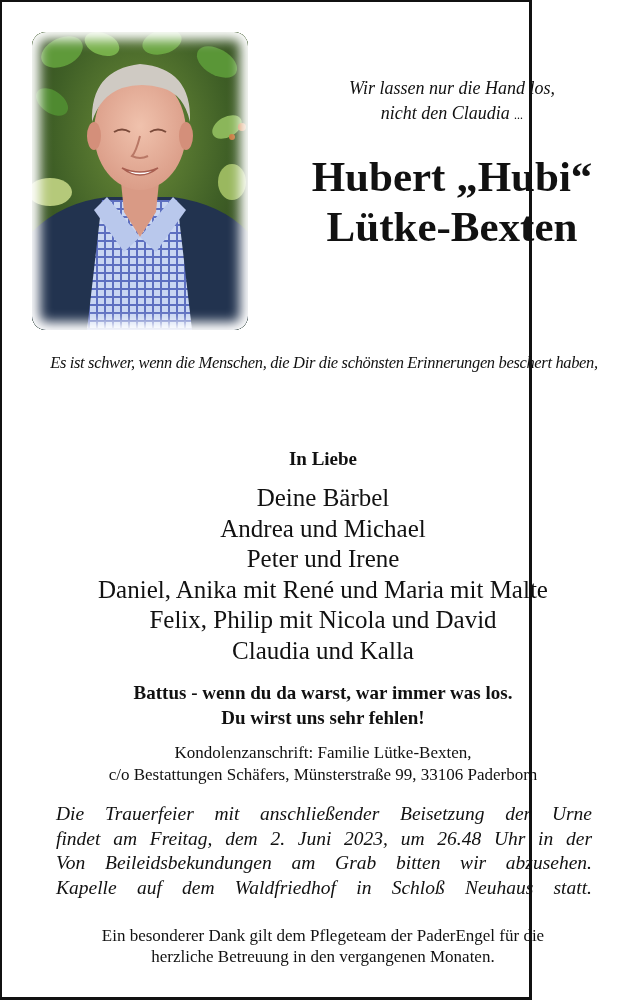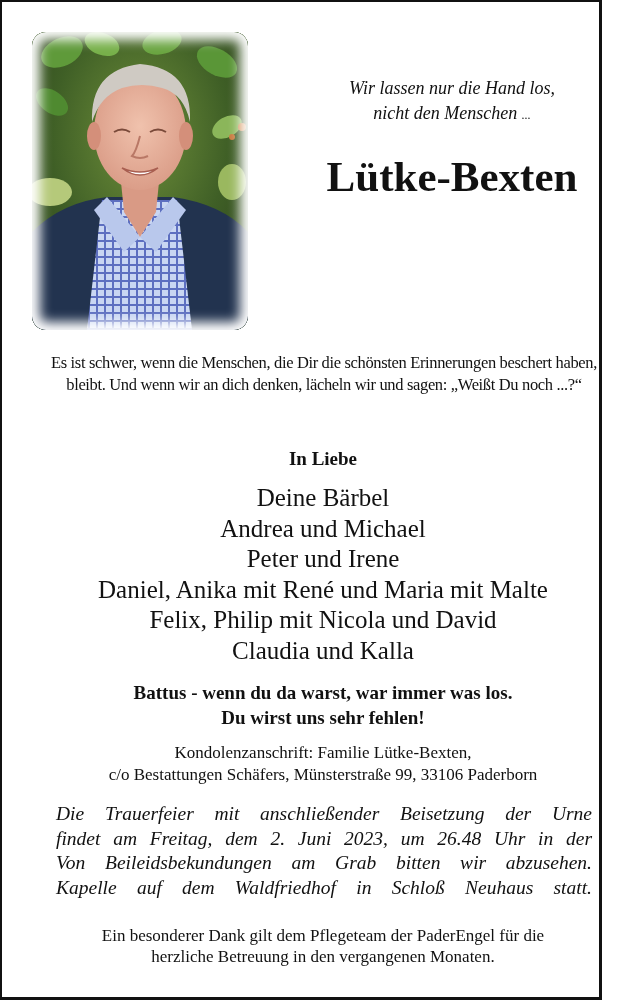--- a/index.html
+++ b/index.html
@@ -1,19 +1,19 @@
 <!DOCTYPE html>
 <html><head>
 <meta charset="utf-8">
 <style>
   html, body { margin: 0; padding: 0; background: #ffffff; }
   body { width: 642px; height: 1000px; overflow: hidden; }
   .page {
     position: relative;
-    width: 602px; height: 1000px;
+    width: 532px; height: 1000px;
     box-sizing: border-box;
     border: 2px solid #111111;
     border-right-width: 3px;
     border-bottom-width: 3px;
     background: #ffffff;
     font-family: "Liberation Serif", "DejaVu Serif", serif;
     color: #111111;
   }
   .photo {
     position: absolute;
@@ -52,20 +52,21 @@
     text-align: center;
     font-size: 18px;
     line-height: 22px;
     word-spacing: 1px;
   }
   .dates .sep { display: inline-block; width: 16px; }
   .quote {
     position: absolute;
     left: 24px; width: 596px; top: 350px;
     text-align: center;
+    font-style: italic;
     font-size: 16.5px;
     line-height: 22px;
     letter-spacing: -0.35px;
   }
   .inliebe {
     position: absolute;
     left: 0; width: 642px; top: 445px;
     text-align: center;
     font-weight: bold;
     font-size: 19px;
@@ -169,31 +170,31 @@
 
       <path d="M108 104 Q104 120 100 124 Q108 128 116 124" stroke="#b97866" stroke-width="2" fill="none"></path>
 
       <path d="M90 136 Q108 150 126 136 Q108 144 90 136 Z" fill="#ffffff" stroke="#a85e50" stroke-width="1.5"></path>
     </svg>
     <div class="vignette"></div>
   </div>
 
   <div class="motto">
     <div>Wir lassen nur die Hand los,</div>
-    <div><span>nicht den Menschen</span> <span class="ellipsis">...</span></div>
+    <div><span>nicht den Claudia</span> <span class="ellipsis">...</span></div>
   </div>
 
   <div class="name">
+    <div>Hubert „Hubi“</div>
     <div>Lütke-Bexten</div>
   </div>
 
 
   <div class="quote">
     <div>Es ist schwer, wenn die Menschen, die Dir die schönsten Erinnerungen beschert haben,</div>
-    <div>bleibt. Und wenn wir an dich denken, lächeln wir und sagen: „Weißt Du noch ...?“</div>
   </div>
 
   <div class="inliebe">In Liebe</div>
 
   <div class="family">
     <div>Deine Bärbel</div>
     <div>Andrea und Michael</div>
     <div>Peter und Irene</div>
     <div>Daniel, Anika mit René und Maria mit Malte</div>
     <div>Felix, Philip mit Nicola und David</div>

